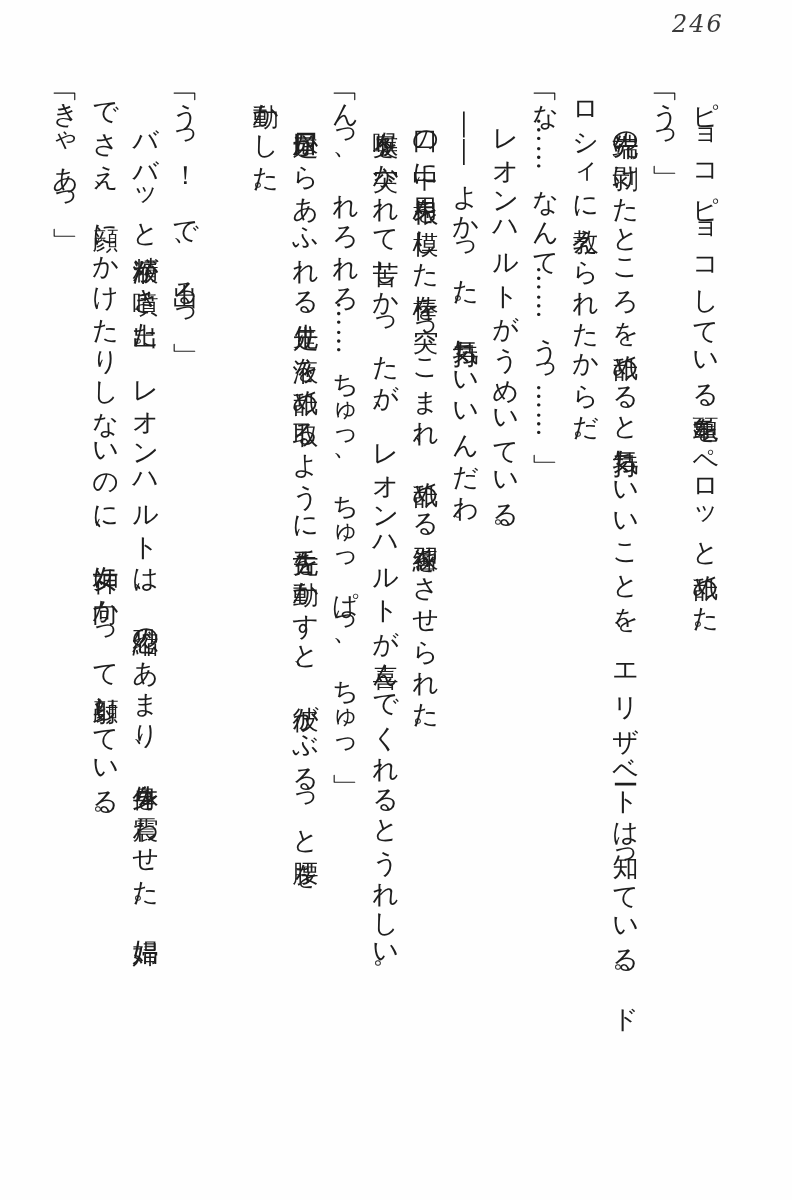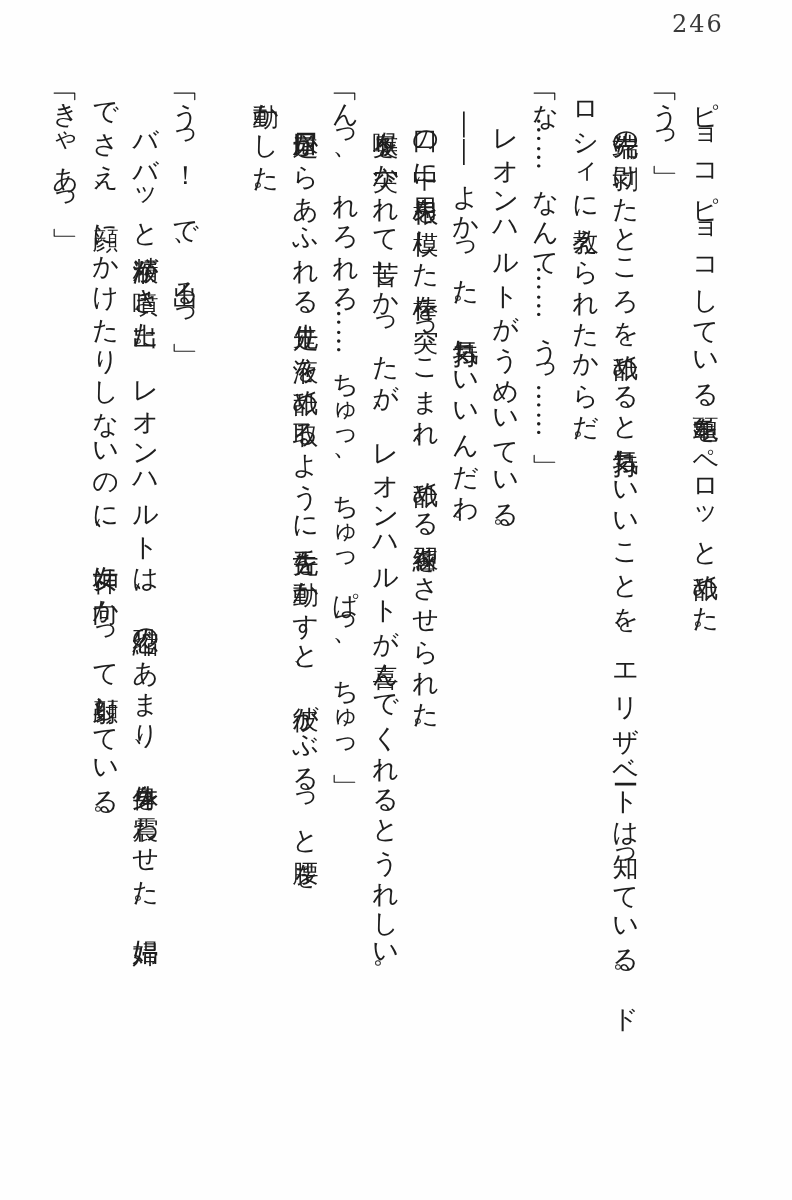--- a/index.html
+++ b/index.html
@@ -14,20 +14,21 @@
     margin: 0 auto;
     background: #fefefe;
     overflow: hidden;
     font-family: "DejaVu Serif", "Liberation Serif", serif;
   }
   .page-number {
     position: absolute;
     top: 10px;
     left: 672px;
     font-size: 24px;
+    font-style: italic;
     letter-spacing: 2px;
     color: #3a3a3a;
     font-family: "DejaVu Serif", "Liberation Serif", serif;
   }
   .text-block {
     position: absolute;
     top: 84px;
     right: 66px;
     height: 1058px;
     writing-mode: vertical-rl;

